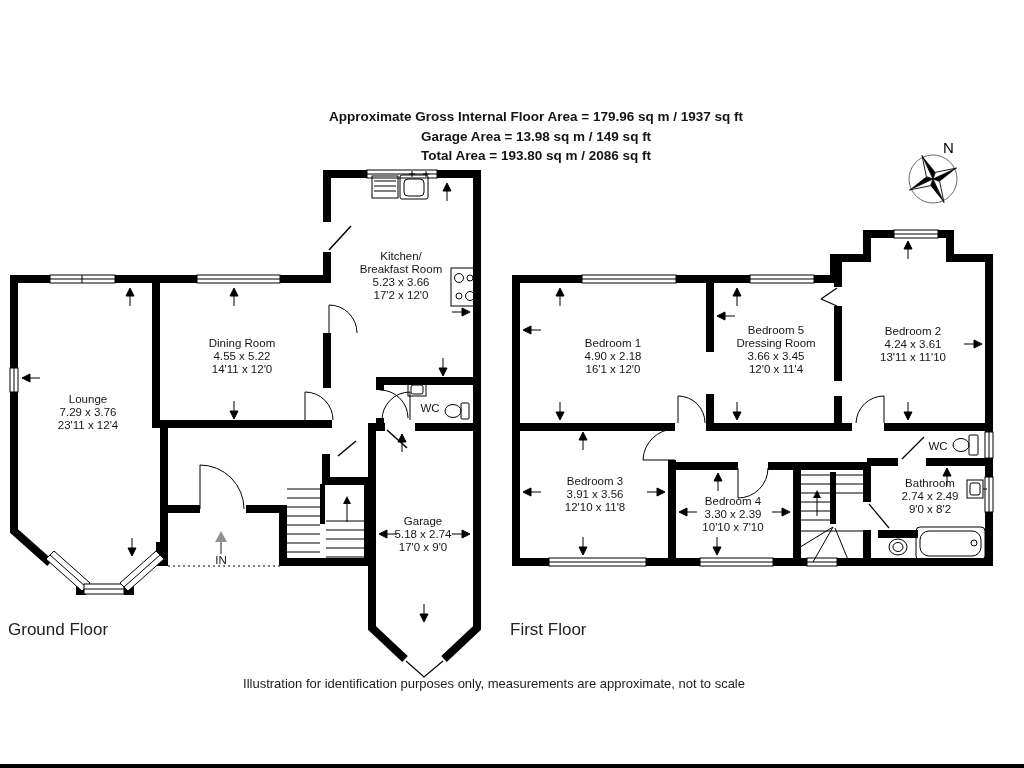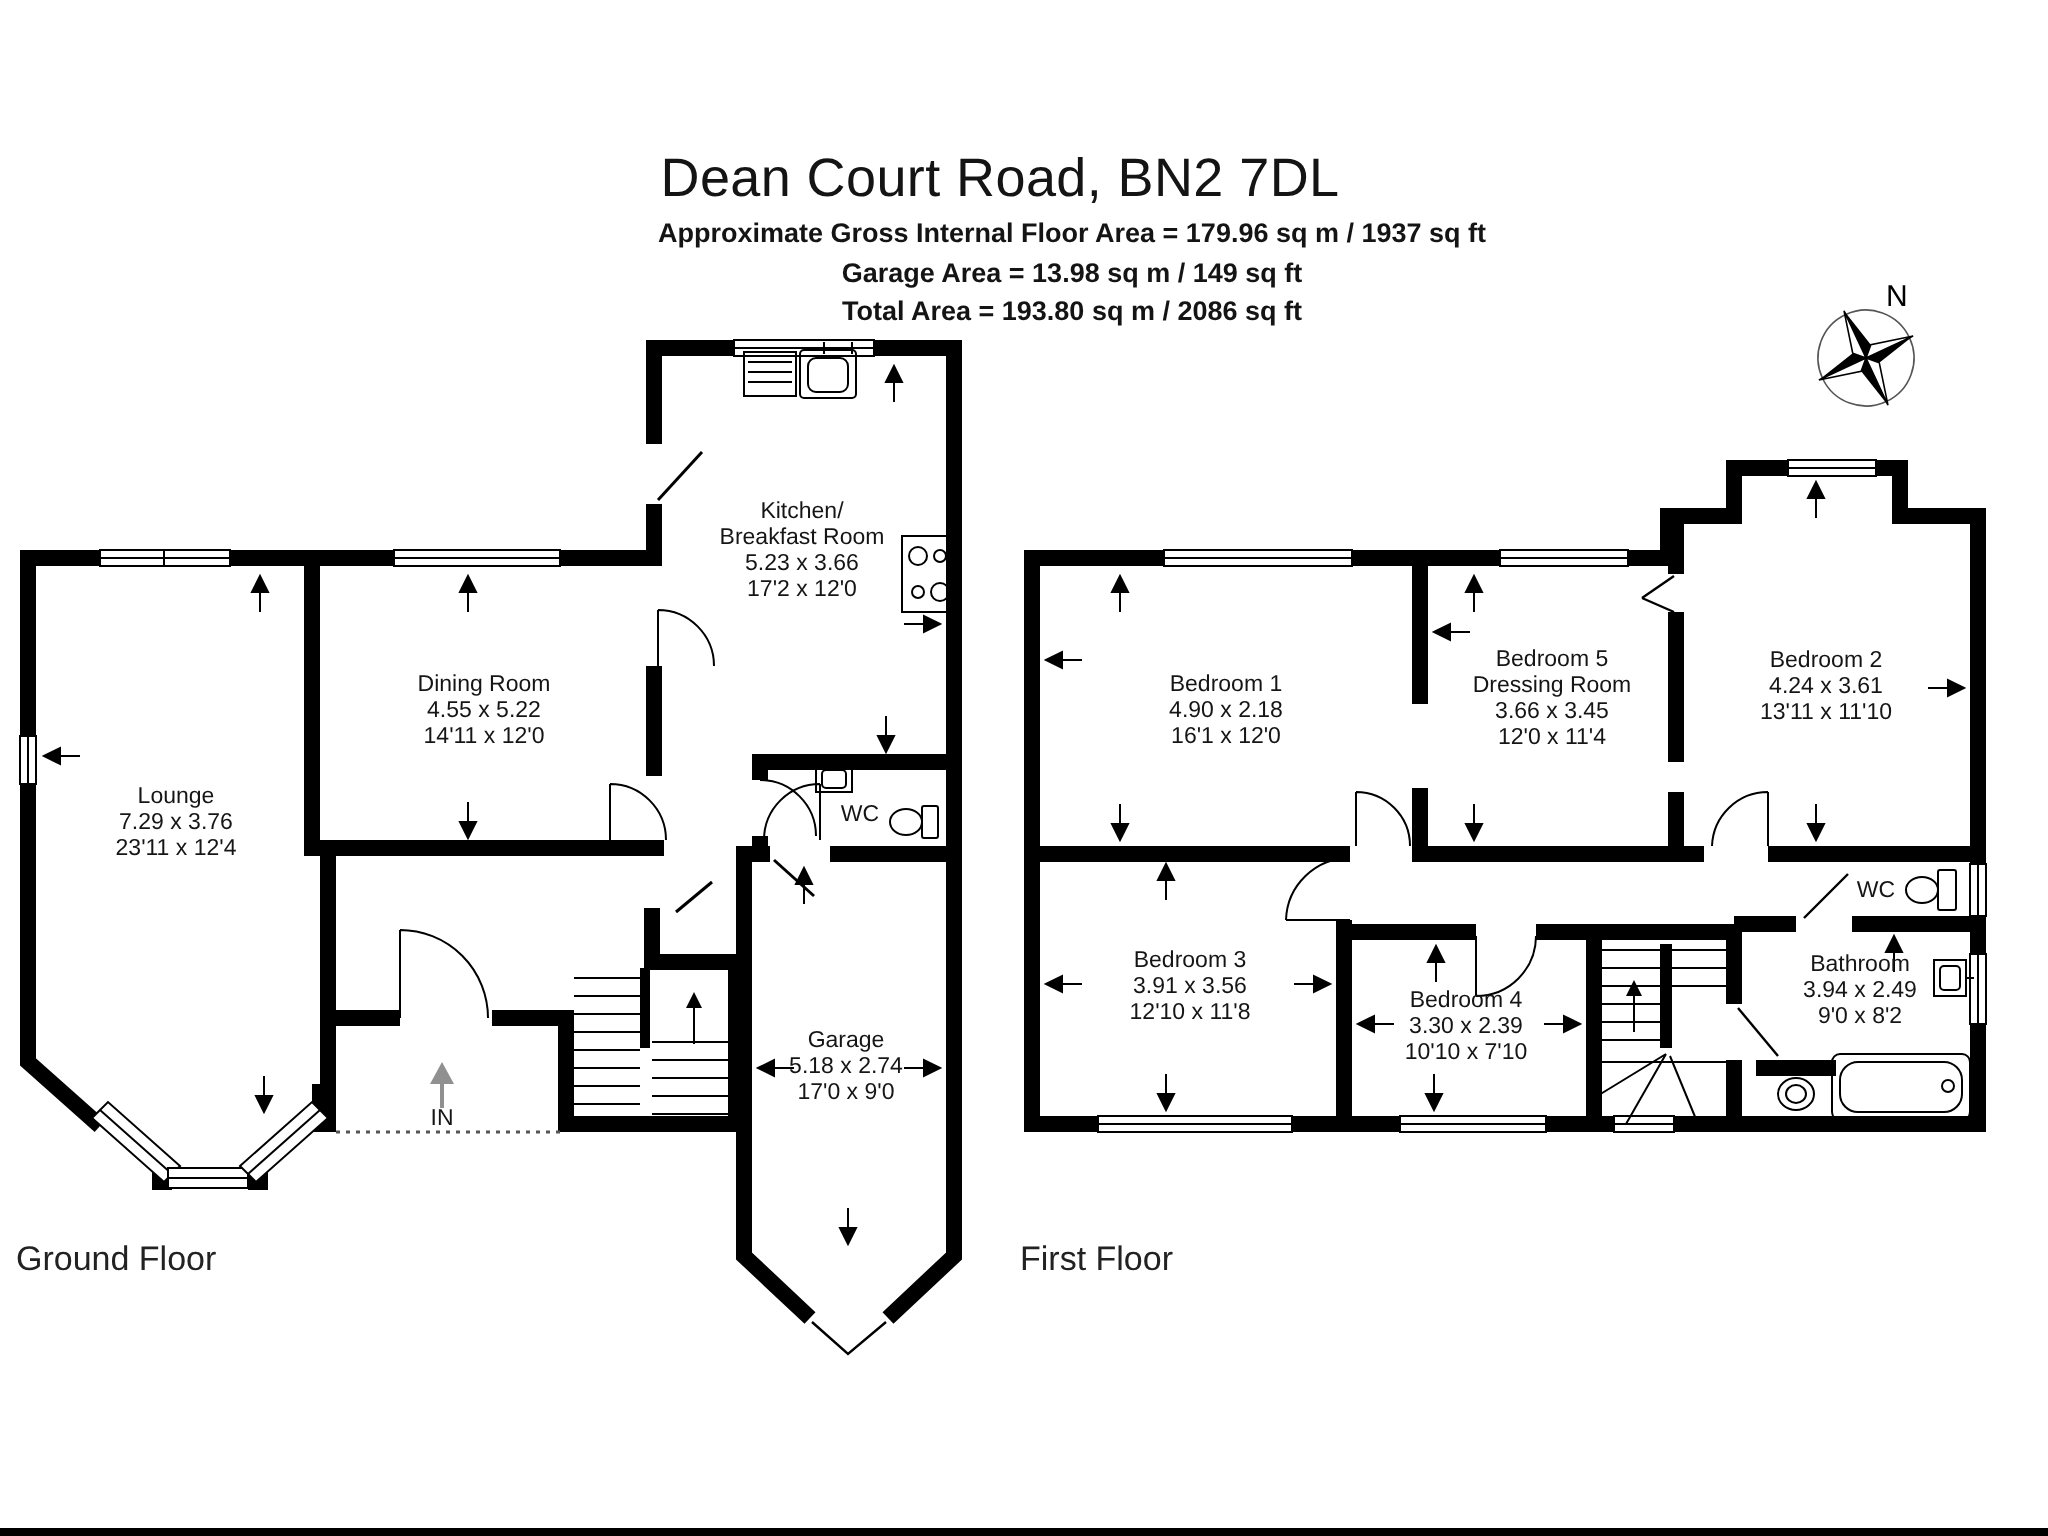--- a/index.html
+++ b/index.html
@@ -14,21 +14,20 @@
   .floor-label{position:absolute;font-size:17px;color:#222;}
   .footer{position:absolute;left:0;top:676px;width:988px;text-align:center;font-size:13px;color:#1c1c1c;}
   .bottom-bar{position:absolute;left:0;top:764px;width:1024px;height:4px;background:#000;}
   svg{position:absolute;left:0;top:0;}
 </style>
 </head>
 <body>
 
 <div id="page">
 
-  <div class="title">Dean Court Road, BN2 7DL</div>
   <div class="sub l1">Approximate Gross Internal Floor Area = 179.96 sq m / 1937 sq ft</div>
   <div class="sub l2">Garage Area = 13.98 sq m / 149 sq ft</div>
   <div class="sub l3">Total Area = 193.80 sq m / 2086 sq ft</div>
 
   <svg width="1024" height="768" viewBox="0 0 1024 768">
 
     <g>
       <g stroke="#000" stroke-width="8" fill="none">
         <path d="M50,279 H14 V368"></path>
         <path d="M14,392 V531 L50,563"></path>
@@ -337,24 +336,25 @@
     <span style="display:block">3.91 x 3.56</span>
     <span style="display:block">12'10 x 11'8</span>
   </div>
   <div class="room-label" style="left:733px;top:514px">
     <span style="display:block">Bedroom 4</span>
     <span style="display:block">3.30 x 2.39</span>
     <span style="display:block">10'10 x 7'10</span>
   </div>
   <div class="room-label" style="left:930px;top:496px">
     <span style="display:block">Bathroom</span>
-    <span style="display:block">3.94 x 2.49</span>
+    <span style="display:block">2.74 x 2.49</span>
     <span style="display:block">9'0 x 8'2</span>
   </div>
   <div class="room-label" style="left:938px;top:446px">
     <span style="display:block">WC</span>
   </div>
 
   <div class="floor-label" style="left:8px;top:620px">Ground Floor</div>
   <div class="floor-label" style="left:510px;top:620px">First Floor</div>
 
+  <div class="footer">Illustration for identification purposes only, measurements are approximate, not to scale</div>
   <div class="bottom-bar"></div>
 </div>
 
 </body></html>

